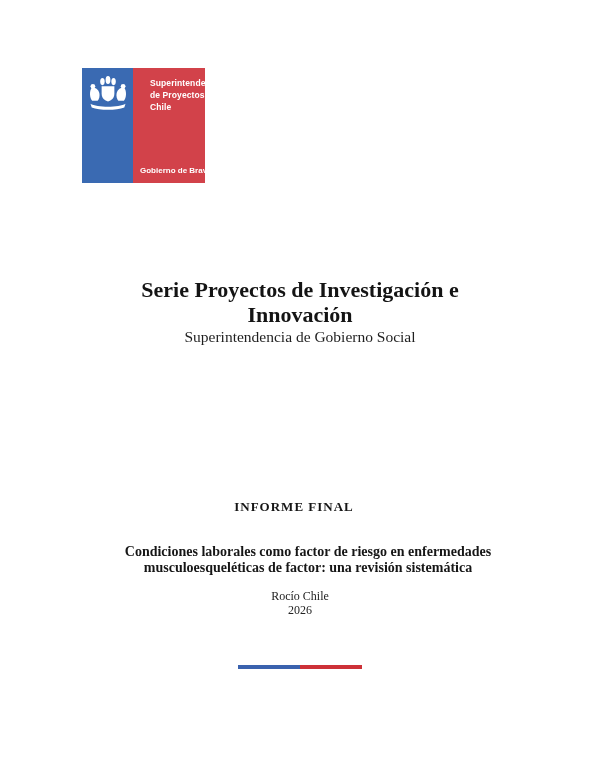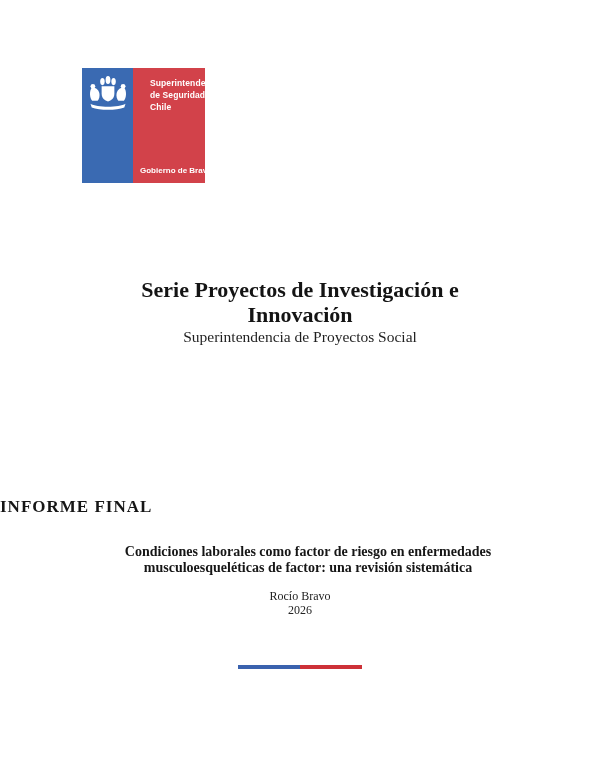--- a/index.html
+++ b/index.html
@@ -73,22 +73,23 @@
     font-size: 15.5px;
     line-height: 20px;
     color: #1f1f1f;
   }
 
   
   .informe {
     position: absolute;
     left: 0; top: 500px;
     width: 588px;
+    text-align: center;
     font-weight: bold;
-    font-size: 17px;
+    font-size: 13px;
     line-height: 14px;
     letter-spacing: 1px;
     color: #161616;
   }
 
   
   .project-title {
     position: absolute;
     left: 0; top: 544px;
     width: 600px;
@@ -143,44 +144,44 @@
           <circle cx="45" cy="13" r="3"></circle>
           <path d="M46 14 c-4 0 -8 3 -9 7 c-1 4 0 8 2 10 l7 0 c3 -4 4 -12 0 -17 z"></path>
 
           <path d="M4 35 c8 5 36 5 44 0 l-1.5 4.5 c-10 4 -31 4 -41 0 z"></path>
         </g>
       </svg>
     </div>
     <div class="logo-red">
       <div class="logo-org">
         <div>Superintendencia</div>
-        <div>de Seguridad</div>
+        <div>de Proyectos</div>
         <div>Chile</div>
       </div>
       <div class="logo-gov">Gobierno de Bravo</div>
     </div>
   </div>
 
   <div class="title-block">
     <div class="series-title">
       <div>Serie Proyectos de Investigación e</div>
       <div>Innovación</div>
     </div>
-    <div class="subtitle">Superintendencia de Proyectos Social</div>
+    <div class="subtitle">Superintendencia de Gobierno Social</div>
   </div>
 
   <div class="informe">INFORME FINAL</div>
 
   <div class="project-title">
     <div>Condiciones laborales como factor de riesgo en enfermedades</div>
     <div>musculoesqueléticas de factor: una revisión sistemática</div>
   </div>
 
   <div class="byline">
-    <div>Rocío Bravo</div>
+    <div>Rocío Chile</div>
     <div>2026</div>
   </div>
 
   <div class="footer-bar">
     <div class="fb-blue"></div>
     <div class="fb-red"></div>
   </div>
 
 </div>
 

